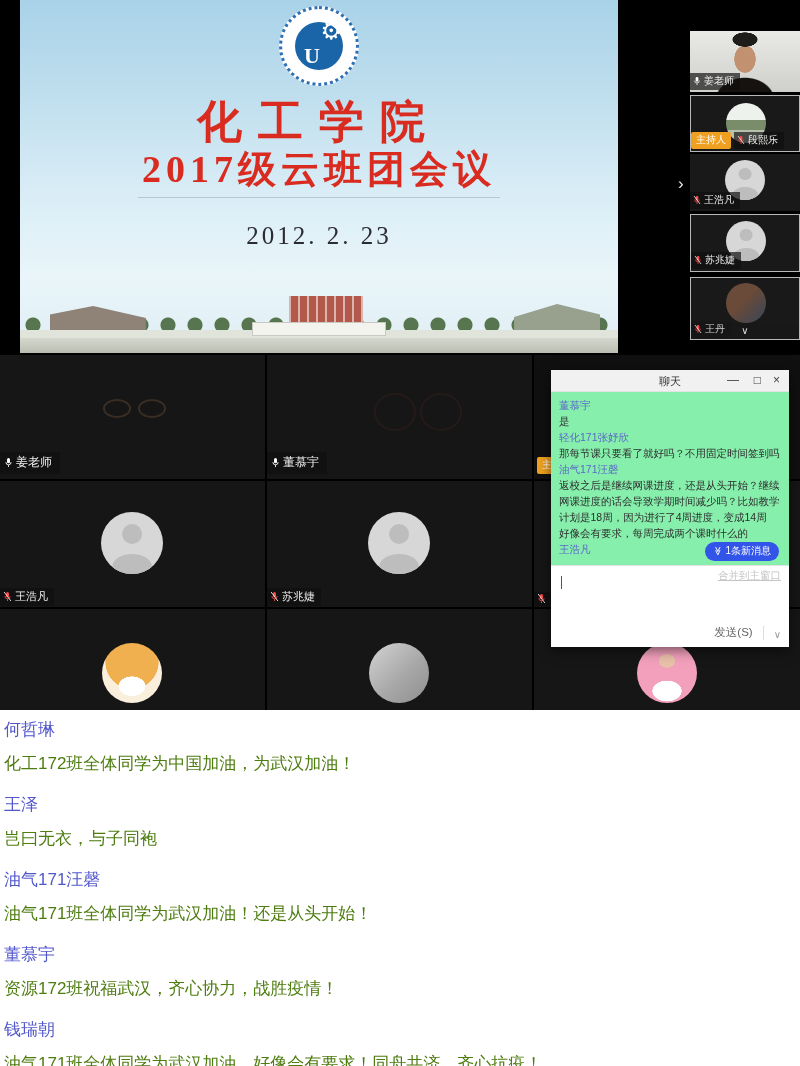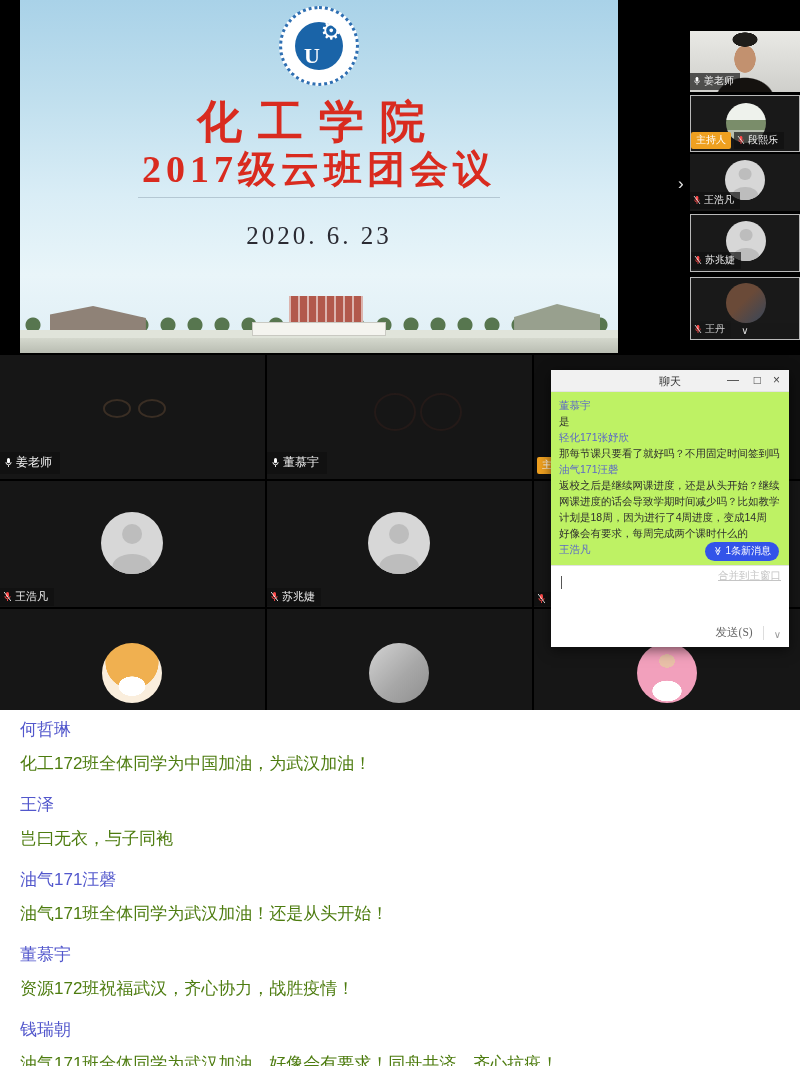--- a/index.html
+++ b/index.html
@@ -88,65 +88,65 @@
   .p-woman{background:
       radial-gradient(ellipse 82px 70px at 55% 58%,#d9af94 58%,rgba(0,0,0,0) 61%),
       radial-gradient(ellipse 130px 95px at 42% 26%,#20181c 52%,rgba(0,0,0,0) 56%),
       linear-gradient(180deg,#3a3038 0%,#4a3a44 70%,#553043 100%);}
   .ring{position:absolute;border:2px solid #2a2020;border-radius:50%;}
 
   
   .gtile{position:absolute;background:#161616;overflow:hidden;}
 
   
-  .chat{position:absolute;left:551px;top:370px;width:238px;height:277px;background:#bef264;
+  .chat{position:absolute;left:551px;top:370px;width:238px;height:277px;background:#86efac;
         box-shadow:0 3px 12px rgba(0,0,0,.55);z-index:5;font-size:10.5px;}
   .chat-titlebar{position:absolute;left:0;top:0;width:100%;height:22px;background:#f1f1f1;
                  border-bottom:1px solid #e3e3e3;box-sizing:border-box;}
   .chat-title{position:absolute;left:0;top:4px;width:100%;text-align:center;font-size:11px;color:#333;}
   .winbtn{position:absolute;top:3px;color:#444;font-size:12px;line-height:15px;cursor:pointer;}
   .chat-msgs{position:absolute;left:0;top:22px;right:0;bottom:82px;padding:5px 6px 0 8px;
              overflow:hidden;line-height:16px;color:#333;}
   .cname{color:#5b68c8;}
   .cmsg{color:#2e2e2e;}
   .pill{position:absolute;right:10px;bottom:86px;background:#3354e9;color:#fff;font-size:10px;
         padding:2px 8px 3px;border-radius:10px;display:flex;align-items:center;gap:3px;cursor:pointer;}
   .pill .dbl{display:inline-block;transform:rotate(90deg);font-size:9px;}
   .chat-input{position:absolute;left:0;bottom:0;width:100%;height:82px;background:#fff;
               border-top:1px solid #e2e2e2;box-sizing:border-box;}
   .merge{position:absolute;top:3px;right:8px;color:#c5c5c5;font-size:10.5px;cursor:pointer;text-decoration:underline;}
   .caret-line{position:absolute;left:10px;top:10px;width:1px;height:13px;background:#555;}
   .sendrow{position:absolute;right:8px;bottom:7px;display:flex;align-items:flex-end;gap:10px;
-           color:#666;font-size:11.5px;font-family:Liberation Serif, serif;}
+           color:#666;font-size:11.5px;}
   .sendrow .sep{width:1px;height:14px;background:#ddd;}
   .sendrow .more{color:#999;font-size:10px;}
 
   
   .feed{position:absolute;left:0;top:710px;width:800px;height:356px;background:#fff;
-        box-sizing:border-box;padding:8px 16px 0 20px;overflow:hidden;z-index:8;}
+        box-sizing:border-box;padding:8px 16px 0 4px;overflow:hidden;z-index:8;}
   .fname{color:#5257cc;font-size:17px;line-height:24px;margin-top:17px;}
   .fname:first-child{margin-top:0;}
   .ftext{color:#4d7c0f;font-size:17px;line-height:24px;margin-top:10px;}
 </style>
 </head>
 <body>
 
 <div class="screen">
 
   <div class="slide">
     <div class="logo">
       <div class="logo-inner">
         <span class="gear">⚙</span>
         <span class="ulet">U</span>
       </div>
     </div>
     <div class="slide-t1">化工学院</div>
     <div class="slide-t2">2017级云班团会议</div>
     <div class="slide-rule"></div>
-    <div class="slide-date">2020. 6. 23</div>
+    <div class="slide-date">2012. 2. 23</div>
     <div class="campus">
       <div class="c-trees"></div>
       <div class="c-bldg-left"></div>
       <div class="c-bldg-main"></div>
       <div class="c-bldg-right"></div>
       <div class="c-plaza"></div>
       <div class="c-gate"></div>
       <div class="c-ground"></div>
     </div>
   </div>

